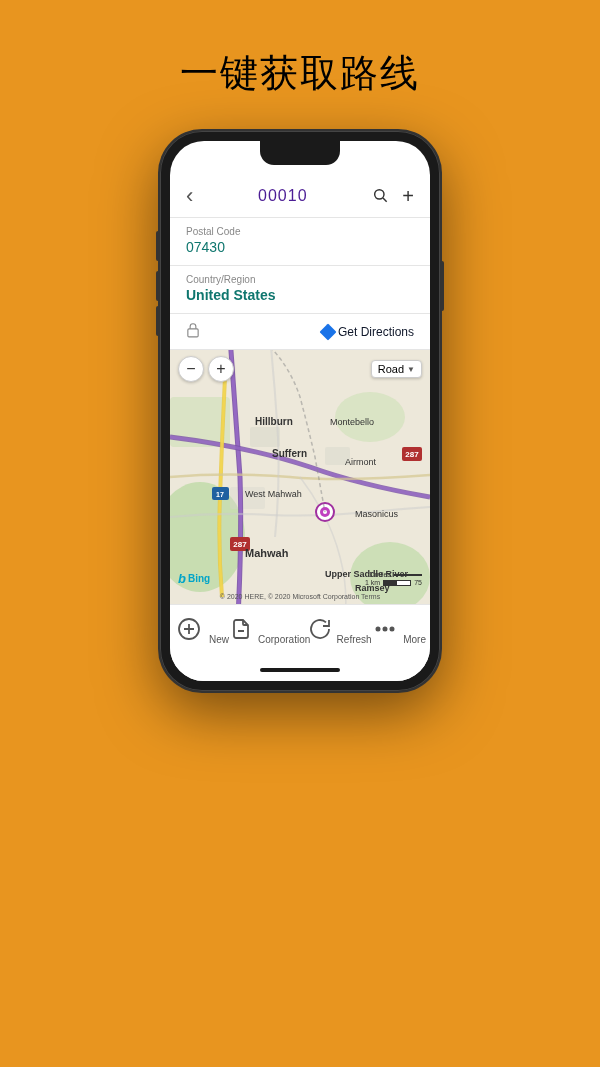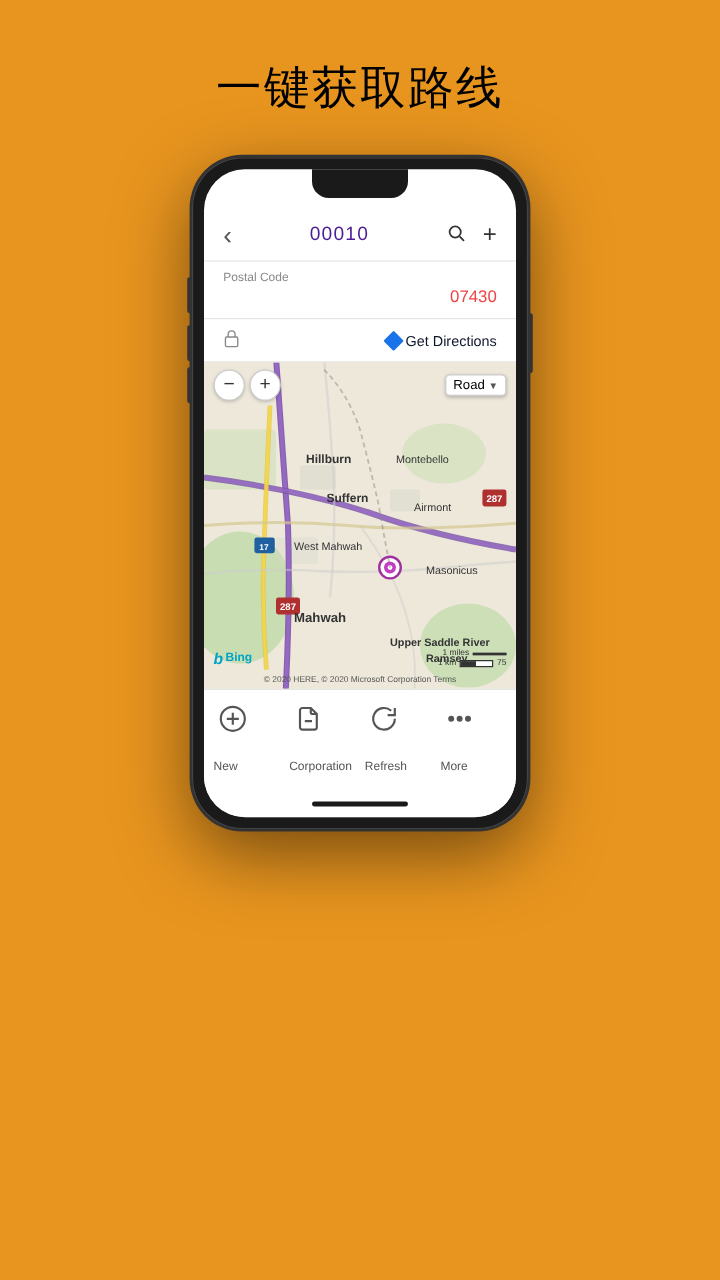--- a/index.html
+++ b/index.html
@@ -124,24 +124,23 @@
     }
 
     .field-label {
       font-size: 10px;
       color: #888;
       margin-bottom: 2px;
     }
 
     .field-value {
       font-size: 14px;
-      color: #ef4444;
+      color: #0f766e;
       font-weight: 500;
       padding-bottom: 4px;
-      text-align: right;
     }
 
     .field-value.bold {
       font-weight: 700;
     }
 
     
     .directions-row {
       display: flex;
       align-items: center;
@@ -273,23 +272,23 @@
       display: flex;
       justify-content: space-around;
       padding: 8px 4px 14px 4px;
       border-top: 1px solid #e5e5e5;
       flex-shrink: 0;
       background: white;
     }
 
     .toolbar-item {
       display: flex;
-      flex-direction: column;
-      align-items: flex-start;
-      gap: 19px;
+      flex-direction: row;
+      align-items: flex-end;
+      gap: 5px;
       cursor: pointer;
       min-width: 55px;
     }
 
     .toolbar-icon-wrap {
       width: 32px;
       height: 32px;
       display: flex;
       align-items: center;
       justify-content: center;
@@ -342,20 +341,24 @@
       </div>
     </div>
 
     <div class="content">
 
       <div class="field-section">
         <div class="field-label">Postal Code</div>
         <div class="field-value">07430</div>
       </div>
 
+      <div class="field-section">
+        <div class="field-label">Country/Region</div>
+        <div class="field-value bold">United States</div>
+      </div>
 
       <div class="directions-row">
         <span class="lock-icon">
           <svg width="14" height="16" viewBox="0 0 24 28" fill="none" stroke="#888" stroke-width="2">
             <rect x="3" y="12" width="18" height="14" rx="2"></rect>
             <path d="M7 12V8a5 5 0 0 1 10 0v4"></path>
           </svg>
         </span>
         <div class="get-directions">
           <div class="directions-diamond"></div>

